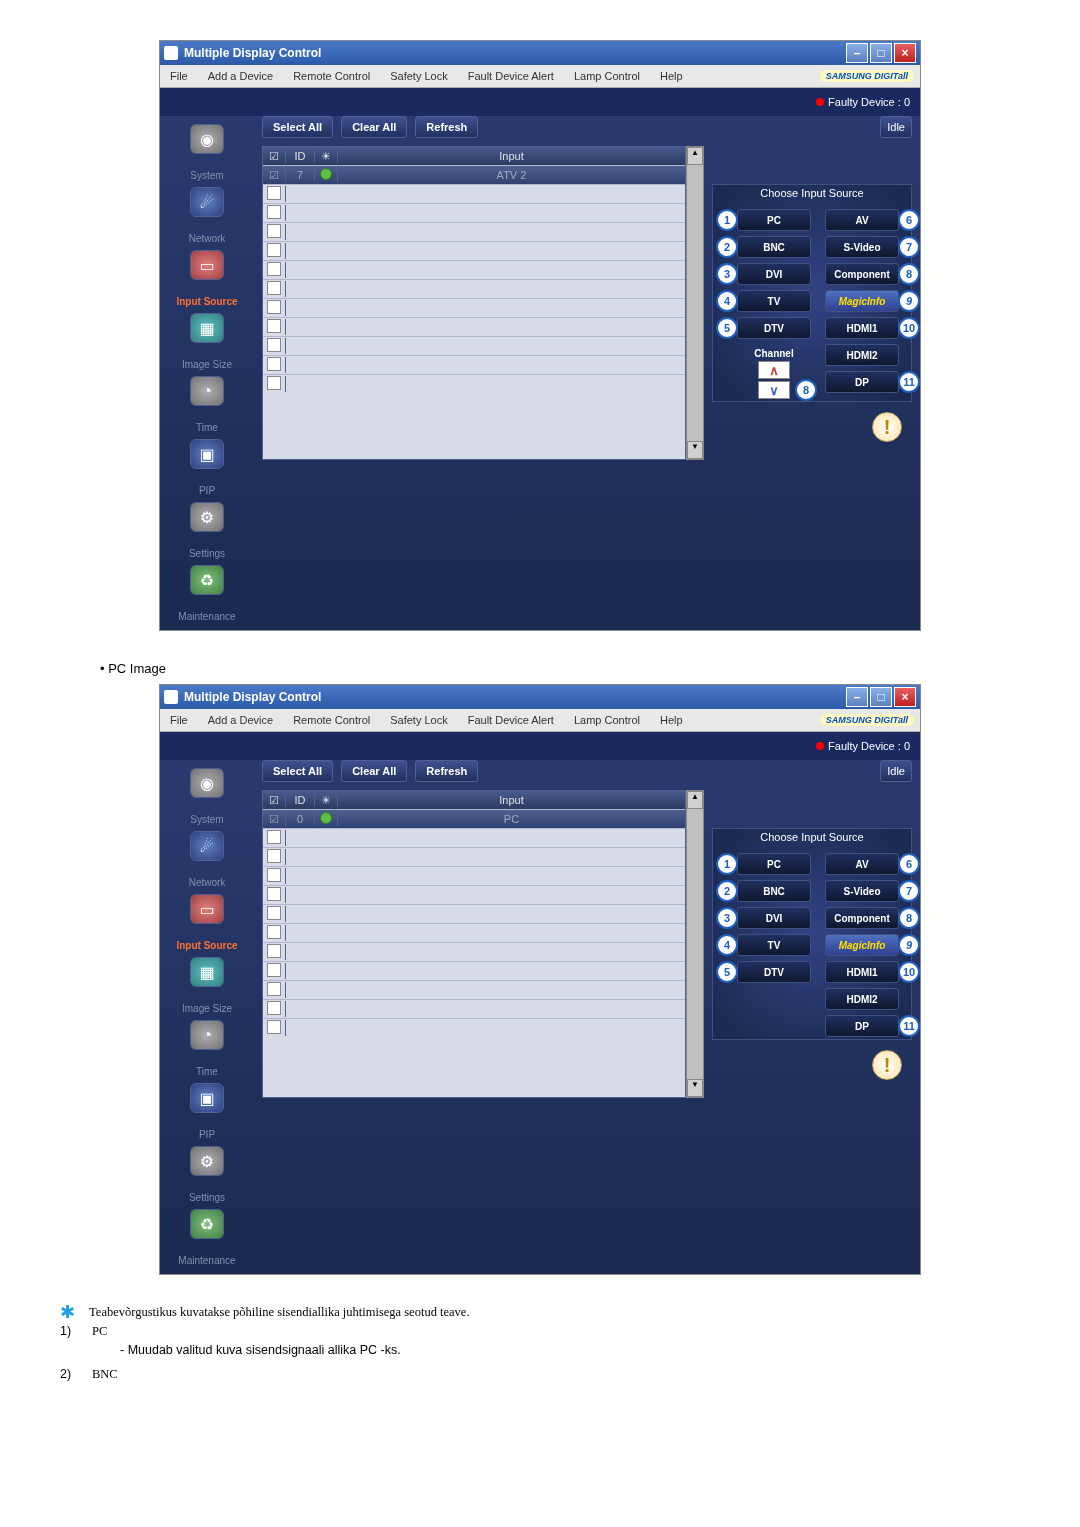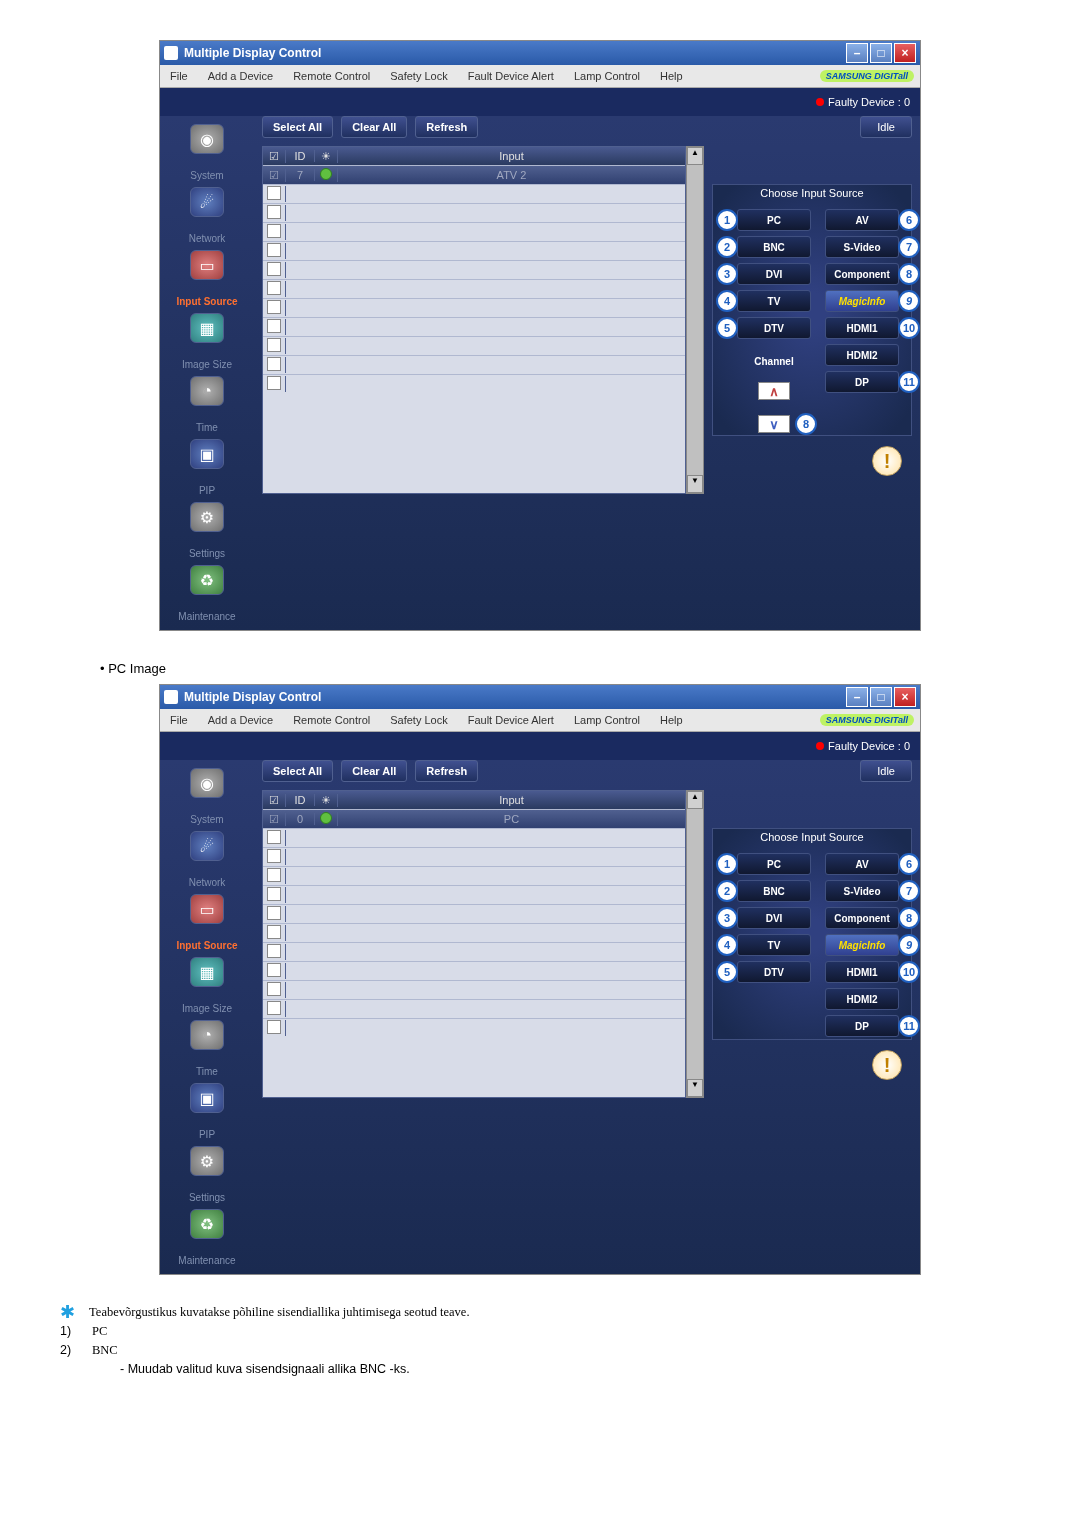--- a/index.html
+++ b/index.html
@@ -60,21 +60,21 @@
     padding: 0 10px;
     color: #333;
   }
   .menu-brand {
     margin-left: auto;
     margin-right: 6px;
     font-size: 9px;
     font-style: italic;
     color: #0050c0;
     font-weight: bold;
-    background: #bef264;
+    background: #fef9c3;
     padding: 1px 6px;
     border-radius: 8px;
   }
   .fault-bar {
     height: 28px;
     background: #1a2a60;
     display: flex;
     justify-content: flex-end;
     align-items: center;
     padding-right: 10px;
@@ -134,21 +134,21 @@
     font-weight: bold;
     padding: 4px 10px;
     border-radius: 3px;
   }
   .idle-badge {
     margin-left: auto;
     background: linear-gradient(#405090, #203060);
     border: 1px solid #506090;
     color: #fff;
     font-size: 11px;
-    padding: 4px 16px;
+    padding: 4px 6px;
     border-radius: 3px;
   }
   .grid-wrap {
     display: flex;
   }
   .grid-table {
     flex: 1;
     border: 1px solid #506090;
     margin-left: 8px;
     background: #d8dce8;
@@ -217,21 +217,21 @@
   .num-badge {
     position:absolute;
     width:18px;height:18px;border-radius:50%;
     background:#fff;border:2px solid #2060c0;
     color:#2060c0;font-size:11px;font-weight:bold;
     display:flex;align-items:center;justify-content:center;
   }
   .num-left { left:-22px; }
   .num-right { right:-22px; }
   .channel-group {
-    display:flex;flex-direction:column;align-items:center;gap:15px;margin-top:12px;
+    display:flex;flex-direction:column;align-items:center;gap:2px;margin-top:4px;
   }
   .channel-label{ color:#fff;font-size:10px;font-weight:bold;}
   .channel-btn {
     width:30px;height:16px;background:#fff;border:1px solid #888;display:flex;align-items:center;justify-content:center;
     position:relative;
   }
   .ch-up{color:#c04040;font-weight:bold;}
   .ch-down{color:#4060c0;font-weight:bold;}
   .info-icon {
     width:28px;height:28px;border-radius:50%;
@@ -716,18 +716,18 @@
 
 <div class="notes">
   <div class="note-line">
     <span class="star">✱</span>
     <span class="note-body">Teabevõrgustikus kuvatakse põhiline sisendiallika juhtimisega seotud teave.</span>
   </div>
   <div class="note-line">
     <span class="note-num">1)</span>
     <span class="note-body">PC</span>
   </div>
+  <div class="note-indent">- Muudab valitud kuva sisendsignaali allika PC -ks.</div>
   <div class="note-line">
     <span class="note-num">2)</span>
     <span class="note-body">BNC</span>
   </div>
-  <div class="note-indent">- Muudab valitud kuva sisendsignaali allika BNC -ks.</div>
 </div>
 
 </body></html>

